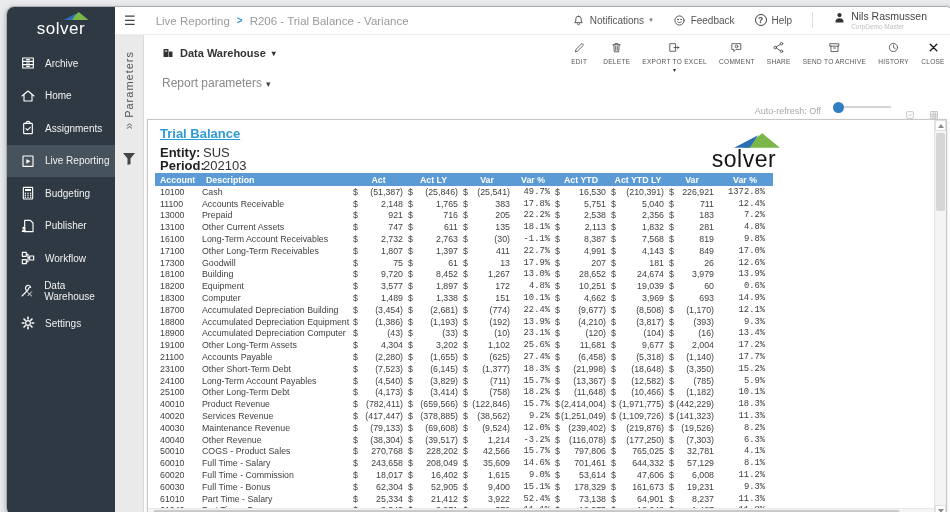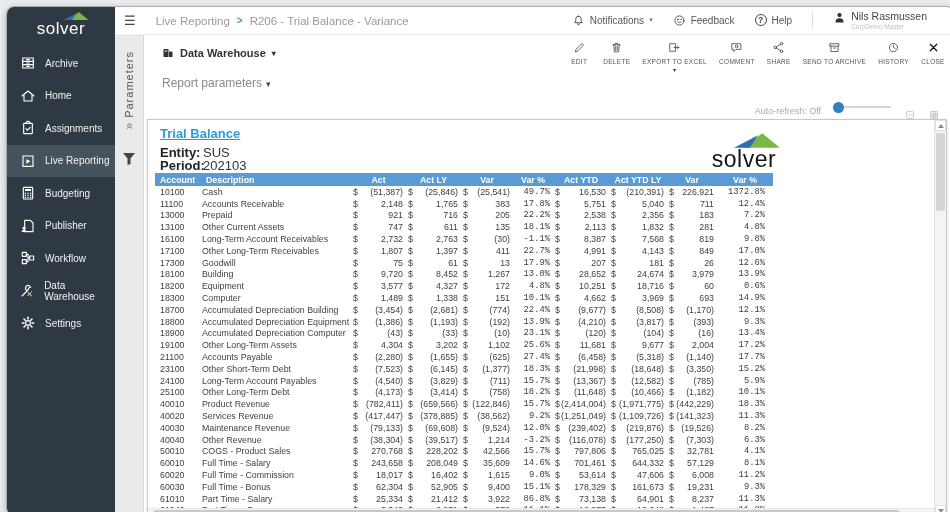--- a/index.html
+++ b/index.html
@@ -482,25 +482,25 @@
               <td class="pct">13.0%</td>
               <td class="num"><span class="d">$</span><span class="v">28,652</span></td>
               <td class="num"><span class="d">$</span><span class="v">24,674</span></td>
               <td class="num"><span class="d">$</span><span class="v">3,979</span></td>
               <td class="pct last">13.9%</td>
             </tr>
             <tr>
               <td class="acct">18200</td>
               <td class="desc">Equipment</td>
               <td class="num"><span class="d">$</span><span class="v">3,577</span></td>
-              <td class="num"><span class="d">$</span><span class="v">4,327</span></td>
+              <td class="num"><span class="d">$</span><span class="v">1,897</span></td>
               <td class="num"><span class="d">$</span><span class="v">172</span></td>
               <td class="pct">4.8%</td>
               <td class="num"><span class="d">$</span><span class="v">10,251</span></td>
-              <td class="num"><span class="d">$</span><span class="v">18,716</span></td>
+              <td class="num"><span class="d">$</span><span class="v">19,039</span></td>
               <td class="num"><span class="d">$</span><span class="v">60</span></td>
               <td class="pct last">0.6%</td>
             </tr>
             <tr>
               <td class="acct">18300</td>
               <td class="desc">Computer</td>
               <td class="num"><span class="d">$</span><span class="v">1,489</span></td>
               <td class="num"><span class="d">$</span><span class="v">1,338</span></td>
               <td class="num"><span class="d">$</span><span class="v">151</span></td>
               <td class="pct">10.1%</td>
@@ -700,21 +700,21 @@
               <td class="num"><span class="d">$</span><span class="v">161,673</span></td>
               <td class="num"><span class="d">$</span><span class="v">19,231</span></td>
               <td class="pct last">9.3%</td>
             </tr>
             <tr>
               <td class="acct">61010</td>
               <td class="desc">Part Time - Salary</td>
               <td class="num"><span class="d">$</span><span class="v">25,334</span></td>
               <td class="num"><span class="d">$</span><span class="v">21,412</span></td>
               <td class="num"><span class="d">$</span><span class="v">3,922</span></td>
-              <td class="pct">86.8%</td>
+              <td class="pct">52.4%</td>
               <td class="num"><span class="d">$</span><span class="v">73,138</span></td>
               <td class="num"><span class="d">$</span><span class="v">64,901</span></td>
               <td class="num"><span class="d">$</span><span class="v">8,237</span></td>
               <td class="pct last">11.3%</td>
             </tr>
             <tr>
               <td class="acct">61040</td>
               <td class="desc">Part Time - Bonus</td>
               <td class="num"><span class="d">$</span><span class="v">3,343</span></td>
               <td class="num"><span class="d">$</span><span class="v">2,971</span></td>

